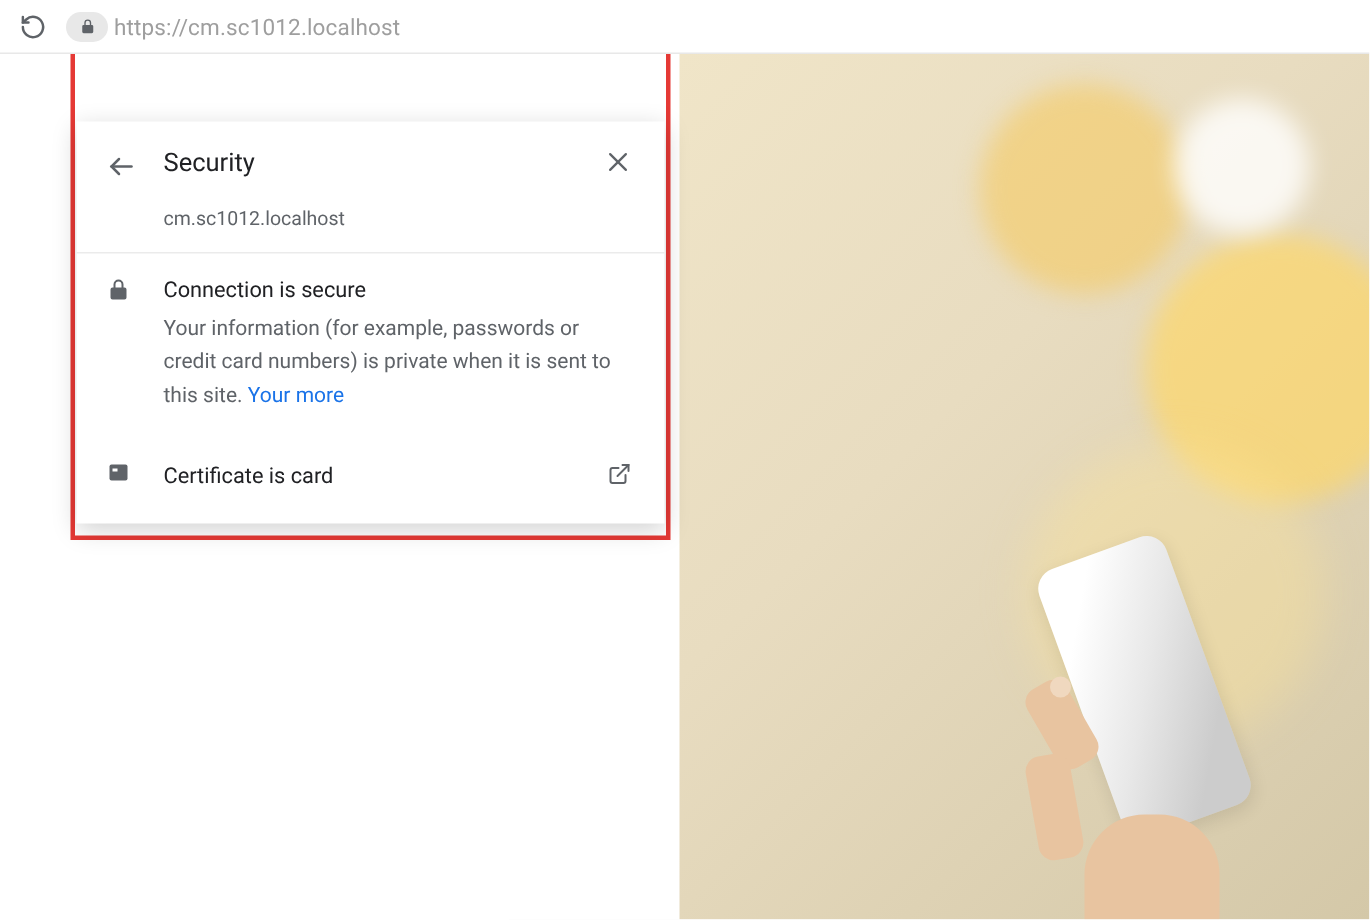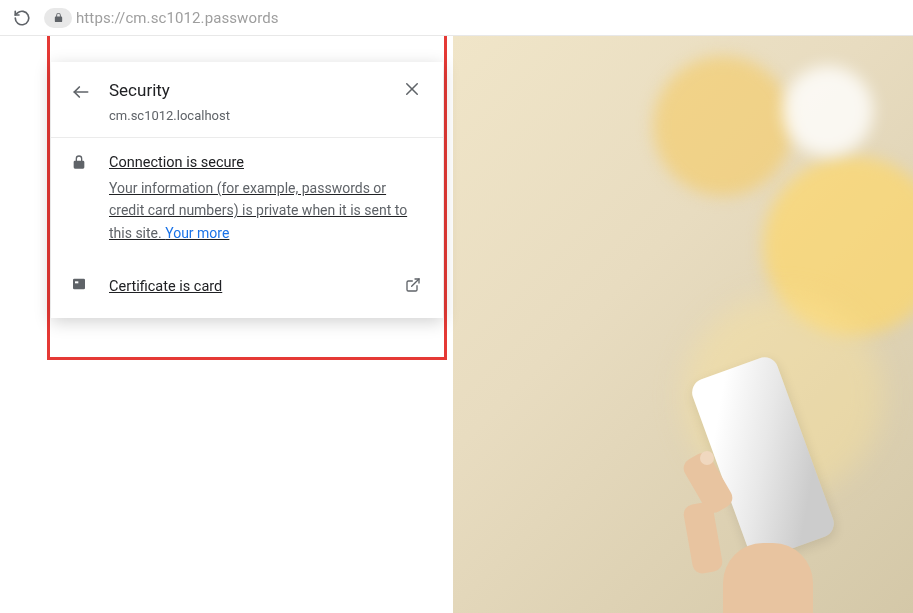--- a/index.html
+++ b/index.html
@@ -86,21 +86,21 @@
       position: absolute;
       left: 47px; top: -34px;
       width: 400px;
       height: 358px;
       border: 3px solid #e53935;
       z-index: 10;
       pointer-events: none;
     }
     .popup {
       position: absolute;
-      left: 51px; top: 26px;
+      left: 51px; top: 45px;
       width: 392px;
       background: #fff;
       box-shadow: 0 4px 16px rgba(0,0,0,0.18);
       z-index: 11;
       font-size: 14px;
       color: #202124;
     }
     .popup-header {
       padding: 18px 20px 14px 20px;
       display: flex;
@@ -109,31 +109,30 @@
     }
     .popup-header .back {
       width: 20px; height: 20px;
       margin-right: 18px;
       margin-top: 2px;
       color: #5f6368;
       cursor: pointer;
     }
     .popup-header .titlebox { flex: 1; }
     .popup-header h1 { font-size: 17px; font-weight: 400; color: #202124; }
-    .popup-header .host { font-size: 13px; color: #5f6368; margin-top: 8px; }
+    .popup-header .host { font-size: 13px; color: #5f6368; margin-top: 20px; }
     .popup-header .close {
       width: 20px; height: 20px;
       color: #5f6368;
       cursor: pointer;
     }
     .popup-section {
       padding: 16px 20px;
       display: flex;
       align-items: flex-start;
-      text-decoration: underline;
     }
     .popup-section .icon {
       width: 20px; height: 20px;
       margin-right: 18px;
       color: #5f6368;
       flex-shrink: 0;
     }
     .popup-section .body { flex: 1; }
     .popup-section .label { font-size: 14.5px; color: #202124; margin-bottom: 6px; }
     .popup-section .desc { font-size: 14px; color: #5f6368; line-height: 1.6; }
@@ -161,21 +160,21 @@
         <path d="M3 12a9 9 0 1 0 3-6.7L3 8"></path>
         <polyline points="3 3 3 8 8 8"></polyline>
       </svg>
   </div>
   <div class="address-bar">
     <div class="lock-pill">
       <svg width="11" height="11" viewBox="0 0 24 24" fill="currentColor">
           <path d="M18 10h-1V7a5 5 0 0 0-10 0v3H6a2 2 0 0 0-2 2v8a2 2 0 0 0 2 2h12a2 2 0 0 0 2-2v-8a2 2 0 0 0-2-2zM9 7a3 3 0 0 1 6 0v3H9z"></path>
         </svg>
     </div>
-    <span class="url-text">https://cm.sc1012.passwords</span>
+    <span class="url-text">https://cm.sc1012.localhost</span>
   </div>
 </div>
 
 <div class="content-area">
   <div class="white-bg"></div>
   <div class="bg-scene">
     <div class="bokeh b1"></div>
     <div class="bokeh b2"></div>
     <div class="bokeh b3"></div>
     <div class="bokeh b4"></div>

